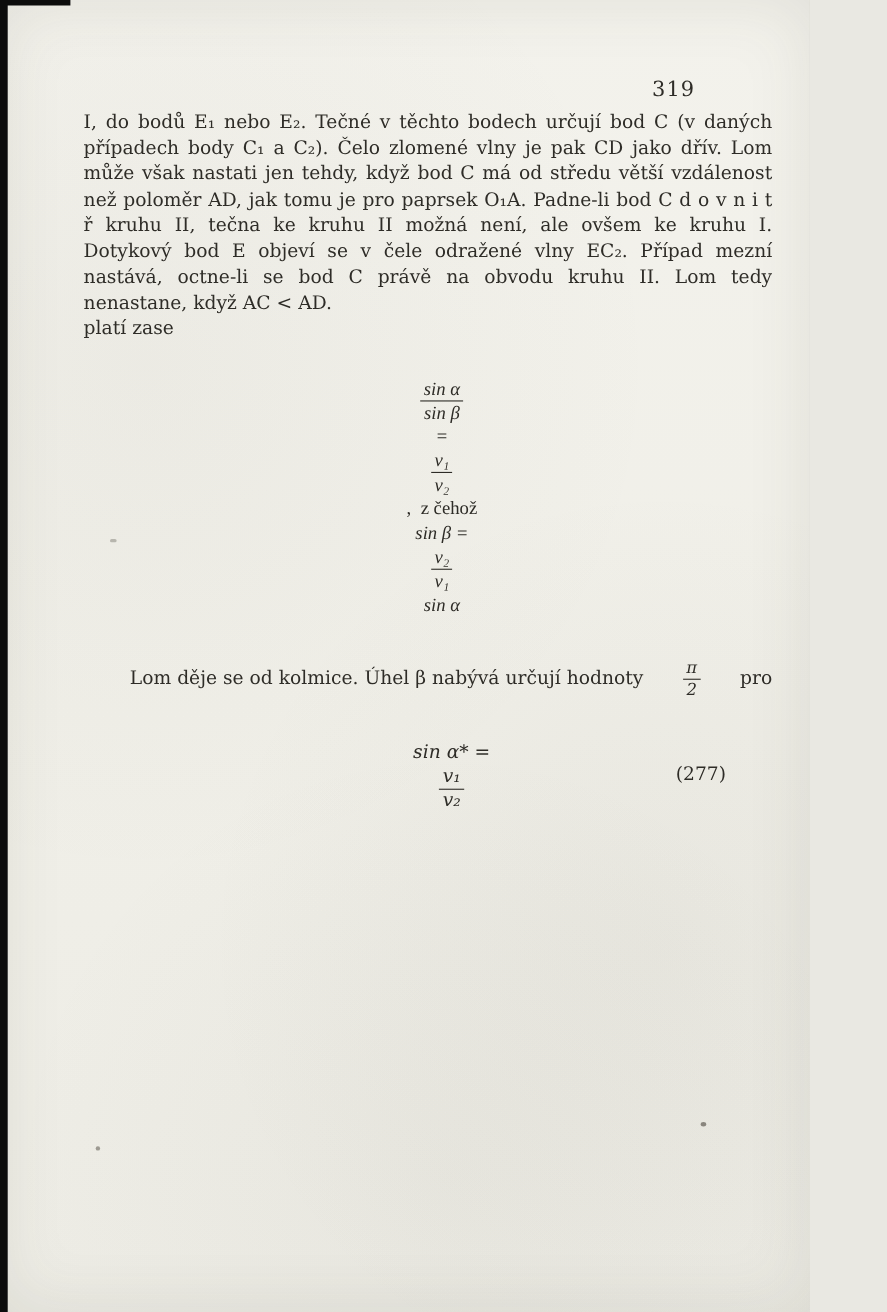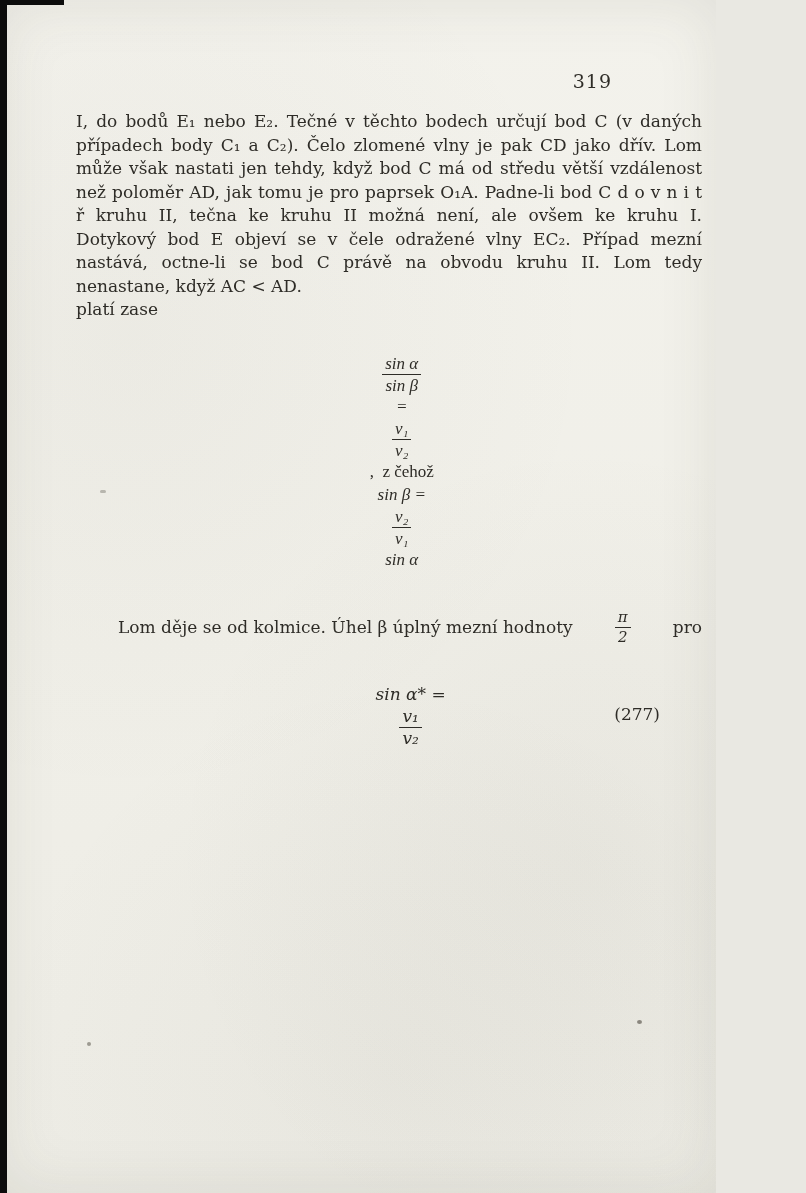--- a/index.html
+++ b/index.html
@@ -12,37 +12,38 @@
     position: relative;
     width: 716px; height: 1193px;
     overflow: hidden;
     color: #2e2c27;
     background:
       radial-gradient(circle at 18% 28%, rgba(90,85,70,0.04), transparent 45%),
       radial-gradient(circle at 82% 72%, rgba(90,85,70,0.05), transparent 40%),
       radial-gradient(circle at 55% 90%, rgba(90,85,70,0.04), transparent 35%),
       linear-gradient(#f3f2ec 0%, #f0efe8 55%, #edece5 100%);
     box-shadow: inset 0 0 60px rgba(70,65,50,0.10);
+    padding-left: 20px;
   }
   .scan-edge-left {
     position: absolute; left: 0; top: 0;
     width: 7px; height: 100%;
     background: #0c0c0c;
   }
   .scan-edge-top {
     position: absolute; left: 0; top: 0;
     width: 64px; height: 5px;
     background: #0c0c0c;
   }
   .page-number {
     position: absolute; top: 70px; right: 104px;
     font-size: 19px; letter-spacing: 1px;
   }
   .content {
-    position: absolute; left: 76px; top: 110px; width: 626px;
+    position: absolute; left: 76px; top: 100px; width: 626px;
     font-size: 17px; line-height: 23.5px;
     text-align: justify;
   }
   .content p { margin: 0; }
   .indent { text-indent: 42px; }
 
   
   .formula {
     font-style: italic;
     text-align: center;
@@ -104,21 +105,21 @@
       <span>=</span>
       <span class="frac"><span class="num">v₁</span><span class="den">v₂</span></span>
       <span class="roman">,  z čehož</span>
       <span>sin β =</span>
       <span class="frac"><span class="num">v₂</span><span class="den">v₁</span></span>
       <span>sin α</span>
     </div>
 
 
     <p class="p5-line1">
-      <span class="lead">Lom děje se od kolmice. Úhel β úplný mezní hodnoty</span>
+      <span class="lead">Lom děje se od kolmice. Úhel β nabývá určují hodnoty</span>
       <span class="frac inline-frac">
           <span class="num">π</span>
           <span class="den">2</span>
         </span>
       <span>pro</span>
     </p>
 
     <div class="f3-row">
       <div class="formula">
         <span>sin α* =</span>

